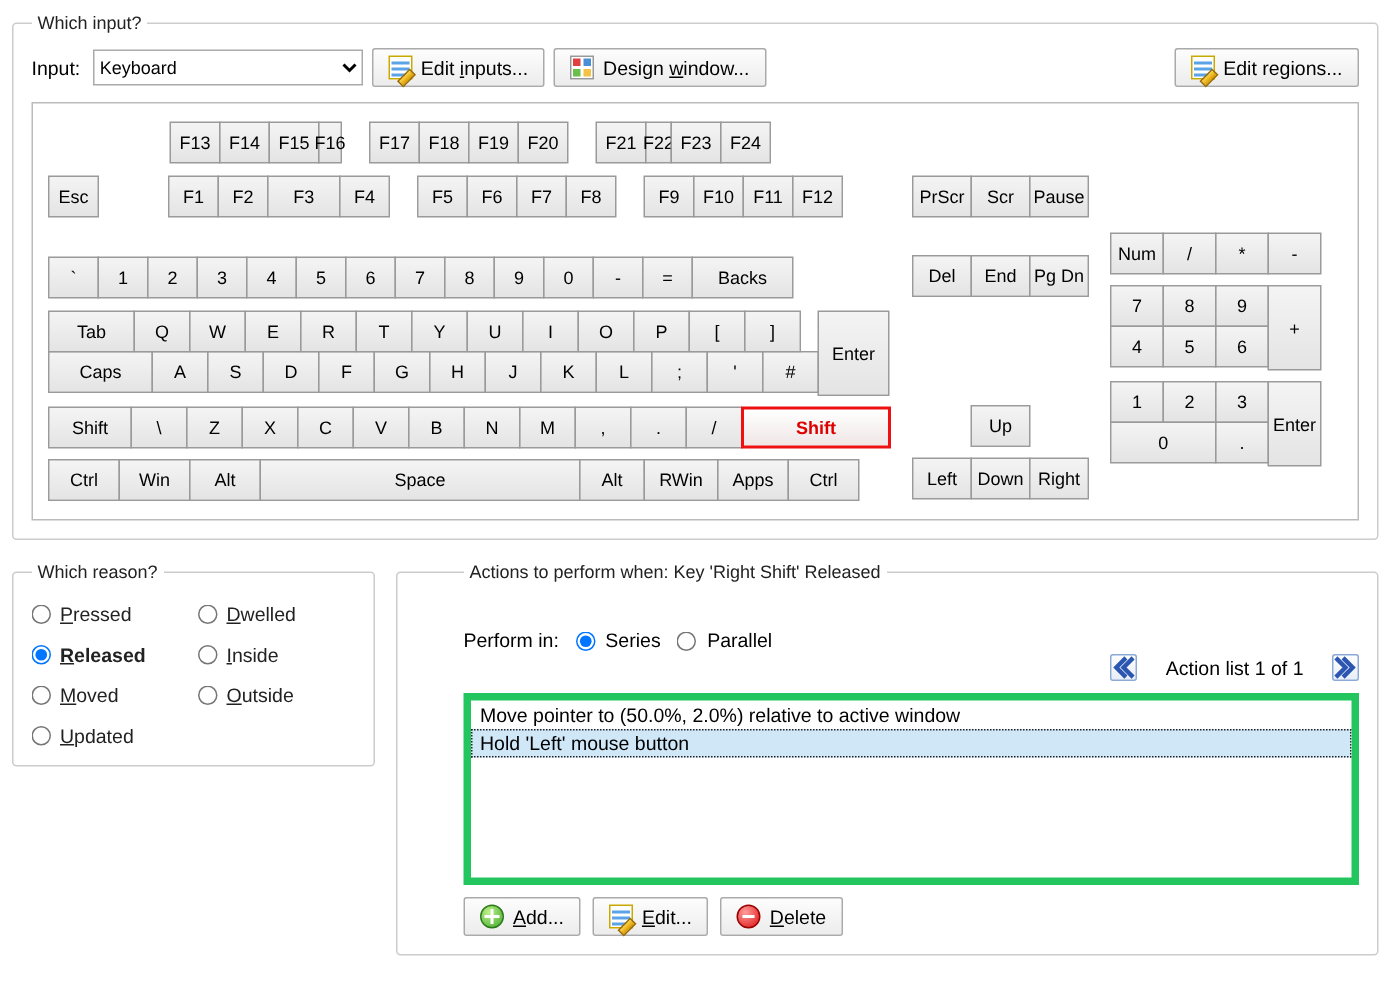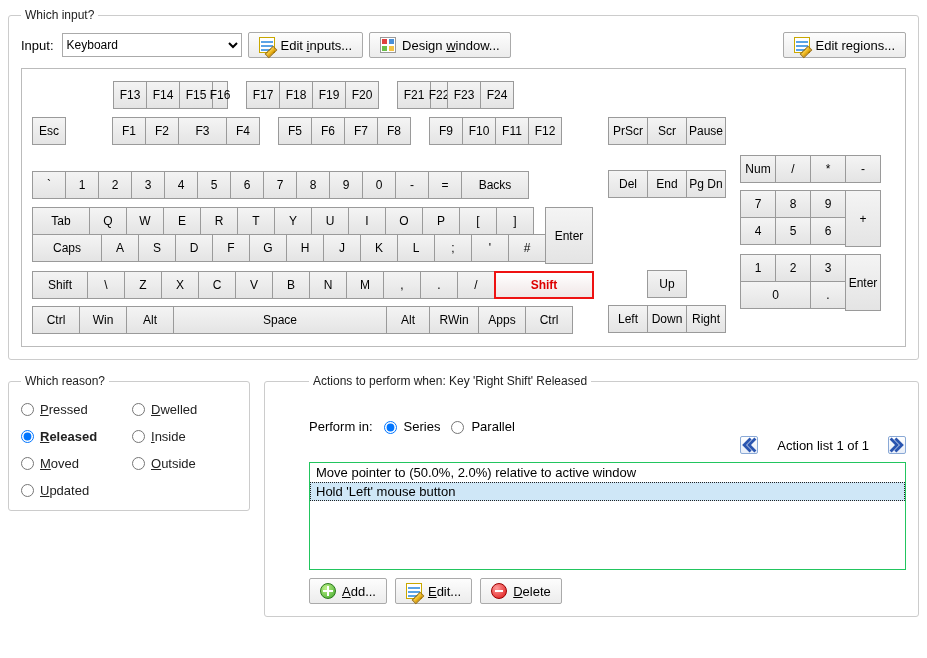--- a/index.html
+++ b/index.html
@@ -101,22 +101,22 @@
   .reasons input[type=radio]{ margin:0; }
   .reasons .u{ text-decoration: underline; }
   .reasons .sel-reason{ font-weight:bold; }
   .actions-fs { flex:1; position:relative;padding-left:44px;}
   .perform-row{ display:flex; align-items:center; gap:6px; margin-bottom:8px;}
   .perform-row .lbl{font-size:13px;}
   .perform-row label{ display:flex; align-items:flex-end; gap:4px; font-size:13px;}
   .listnav { margin-left:auto; display:flex; align-items:center; gap:19px;margin-top:38px;}
   .listnav .txt{font-size:13px;}
   .action-list{
-    border:1px solid #22c55e;
-    height:108px;
+    border:5px solid #22c55e;
+    height:128px;
     background:#fff;
     overflow:hidden;
     font-size:13px;
   }
   .action-list .item{ padding:2px 6px; }
   .action-list .item.selrow{
     background:#cfe7f7;
     outline:1px dotted #222;
     outline-offset:-1px;
   }

